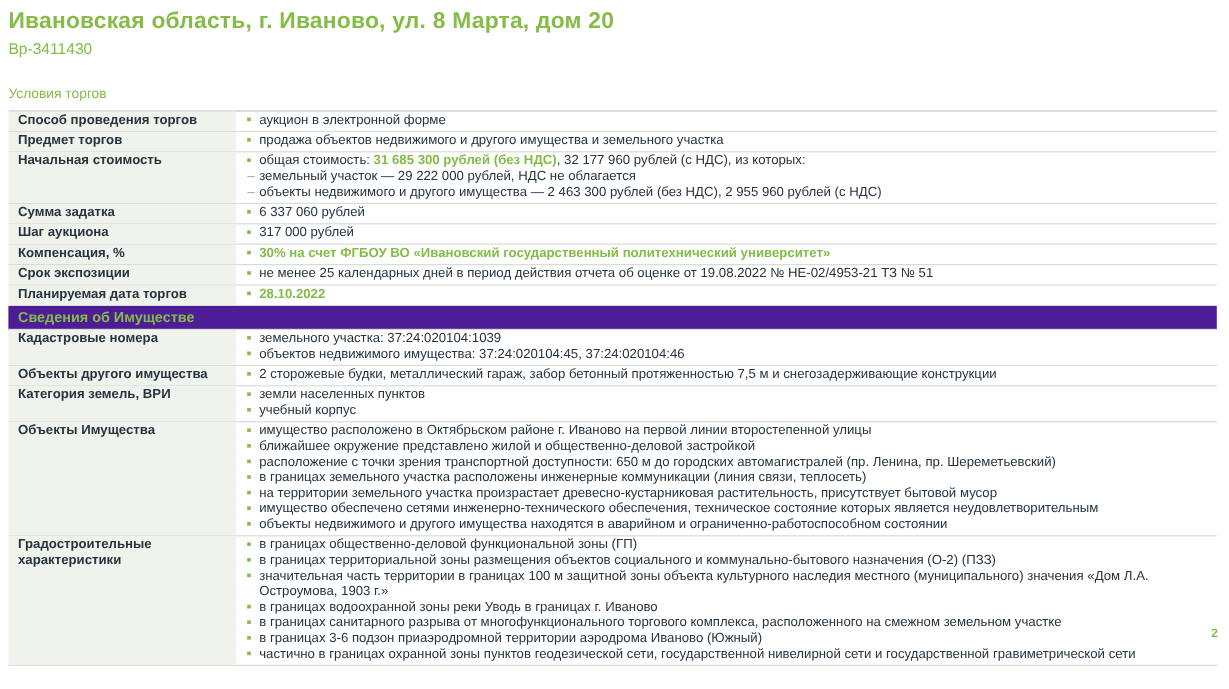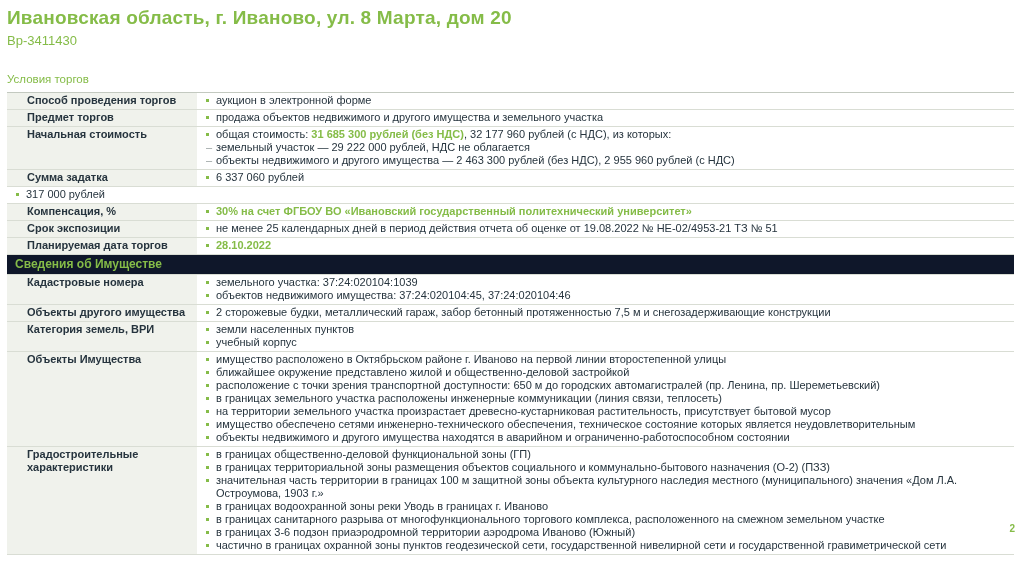--- a/index.html
+++ b/index.html
@@ -18,36 +18,36 @@
   .page-code { color:var(--green); font-size:13px; margin-top:4px; }
   .table-title {
     color:var(--green); font-size:11.5px; font-weight:normal; margin-top:25px; margin-bottom:7px;
   }
   .cond-table { border-top:1px solid #c3c9c0; border-bottom:1px solid var(--border); }
   .row { display:flex; border-bottom:1px solid var(--border); }
   .row:last-child { border-bottom:none; }
   .label-cell {
     width:190px; flex:0 0 190px; background:var(--label-bg);
     font-weight:bold; font-size:11px; line-height:13px;
-    padding:1px 6px 2px 20px; color:var(--dark);
+    padding:1px 6px 2px 8px; color:var(--dark);
   }
   .value-cell { flex:1; padding:1px 4px 2px 7px; }
   .line { display:flex; align-items:flex-start; font-size:11px; line-height:13px; }
   .marker {
     flex:0 0 12px; text-align:left; padding-left:2px; user-select:none;
   }
   .marker.bullet::before {
     content:""; display:inline-block; width:3px; height:3px; background:var(--green);
     margin-bottom:2px;
   }
   .marker.dash { color:#97a0a0; line-height:13px; }
   .text { flex:1; color:var(--dark); }
   .text .hl { color:var(--green); font-weight:bold; }
   .section-row {
-    background:#0f172a; border-bottom:1px solid var(--border);
+    background:#4c1d95; border-bottom:1px solid var(--border);
     color:var(--green); font-weight:bold; font-size:12px;
     padding:2px 8px 3px 8px; line-height:14px;
   }
   .page-number {
     position:absolute; right:9px; bottom:4px;
     color:var(--green); font-size:10px; font-weight:bold;
   }
 </style>
 </head>
 <body style="--green: #85bc48; --dark: #26343e; --label-bg: #f0f2ec; --border: #d9ddd4;">
@@ -95,20 +95,21 @@
       <div class="row">
         <div class="label-cell">Сумма задатка</div>
         <div class="value-cell">
           <div class="line">
             <span class="marker bullet"></span>
             <span class="text"><span>6 337 060 рублей</span></span>
           </div>
         </div>
       </div>
       <div class="row">
+        <div class="label-cell">Шаг аукциона</div>
         <div class="value-cell">
           <div class="line">
             <span class="marker bullet"></span>
             <span class="text"><span>317 000 рублей</span></span>
           </div>
         </div>
       </div>
       <div class="row">
         <div class="label-cell">Компенсация, %</div>
         <div class="value-cell">

